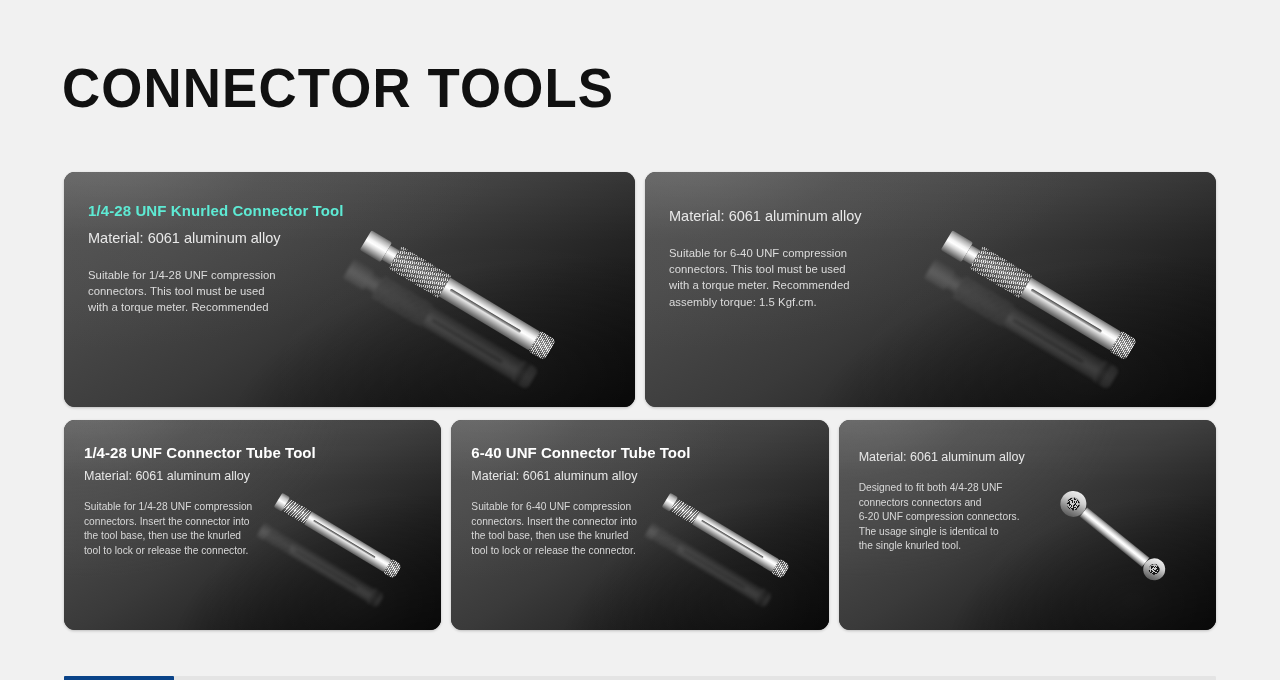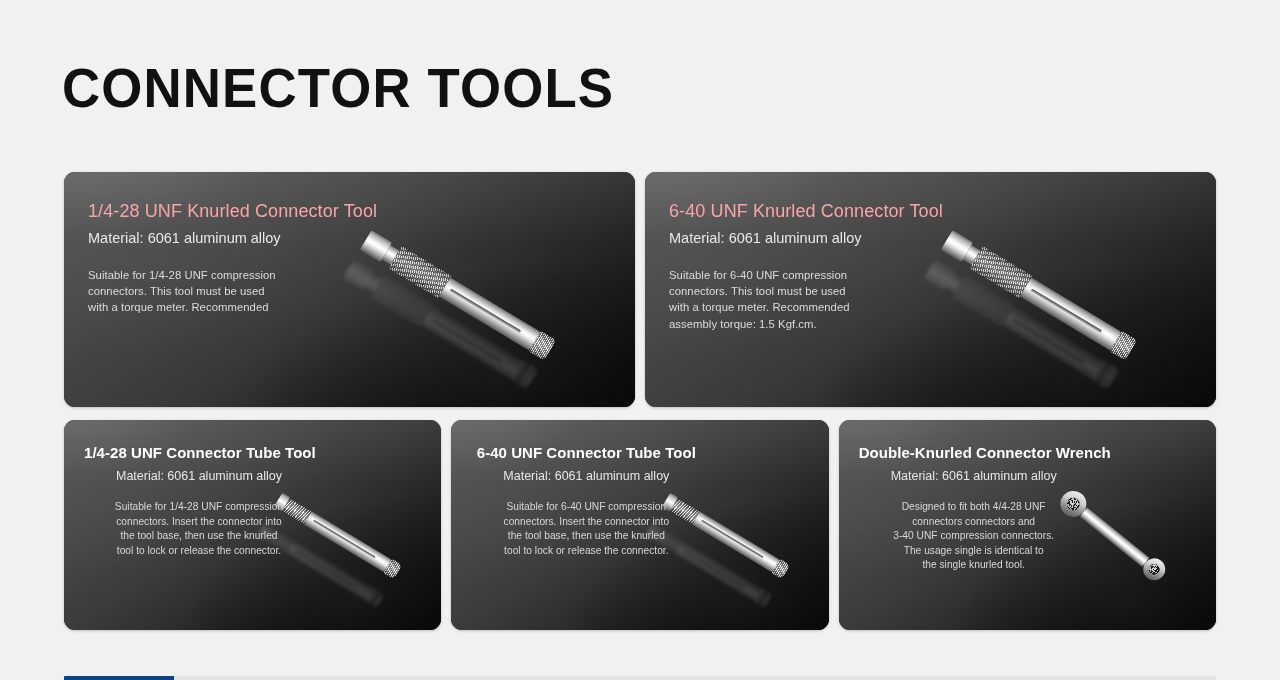--- a/index.html
+++ b/index.html
@@ -50,21 +50,20 @@
   }
 
   .grid-bottom {
     position: absolute;
     left: 64px;
     top: 413px;
     width: 1152px;
     height: 210px;
     display: flex;
     gap: 10px;
-    text-align: center;
   }
 
   .card {
     position: relative;
     flex: 1 1 0;
     border-radius: 11px;
     overflow: hidden;
     background-color: #3b3b3b;
     box-shadow: 0 1px 3px rgba(0,0,0,0.22);
   }
@@ -95,25 +94,25 @@
 
   .card .copy {
     position: absolute;
     z-index: 4;
     color: #ffffff;
   }
 
   
   .card.lg .copy { left: 24px; top: 28px; width: 300px; }
   .card.lg .c-title {
-    font-size: 18px;
+    font-size: 15px;
     line-height: 22px;
-    font-weight: 400;
+    font-weight: 700;
     letter-spacing: 0.1px;
-    color: #fca5a5;
+    color: #5eead4;
     white-space: nowrap;
   }
   .card.lg .c-material {
     margin-top: 7px;
     font-size: 14.5px;
     line-height: 19px;
     font-weight: 400;
     color: #e9e9e9;
   }
   .card.lg .c-desc {
@@ -411,21 +410,20 @@
         <div class="tool">
           <div class="seg hex"></div>
           <div class="seg neck"></div>
           <div class="seg knurl"></div>
           <div class="seg shaft"></div>
           <div class="seg tip"></div>
         </div>
       </div>
 
       <div class="copy">
-        <div class="c-title">6-40 UNF Knurled Connector Tool</div>
         <div class="c-material">Material: 6061 aluminum alloy</div>
         <div class="c-desc">
           <span class="line">Suitable for 6-40 UNF compression</span>
           <span class="line">connectors. This tool must be used</span>
           <span class="line">with a torque meter. Recommended</span>
           <span class="line">assembly torque: 1.5 Kgf.cm.</span>
         </div>
       </div>
     </div>
 
@@ -506,26 +504,25 @@
             <div class="w-head tail"></div>
         </div>
         <div class="wrench">
           <div class="w-head"></div>
           <div class="w-shaft"></div>
           <div class="w-head tail"></div>
         </div>
       </div>
 
       <div class="copy">
-        <div class="c-title">Double-Knurled Connector Wrench</div>
         <div class="c-material">Material: 6061 aluminum alloy</div>
         <div class="c-desc">
           <span class="line">Designed to fit both 4/4-28 UNF</span>
           <span class="line">connectors connectors and</span>
-          <span class="line">3-40 UNF compression connectors.</span>
+          <span class="line">6-20 UNF compression connectors.</span>
           <span class="line">The usage single is identical to</span>
           <span class="line">the single knurled tool.</span>
         </div>
       </div>
     </div>
 
   </div>
 
   <div class="bottom-bar">
     <div class="fill"></div>

